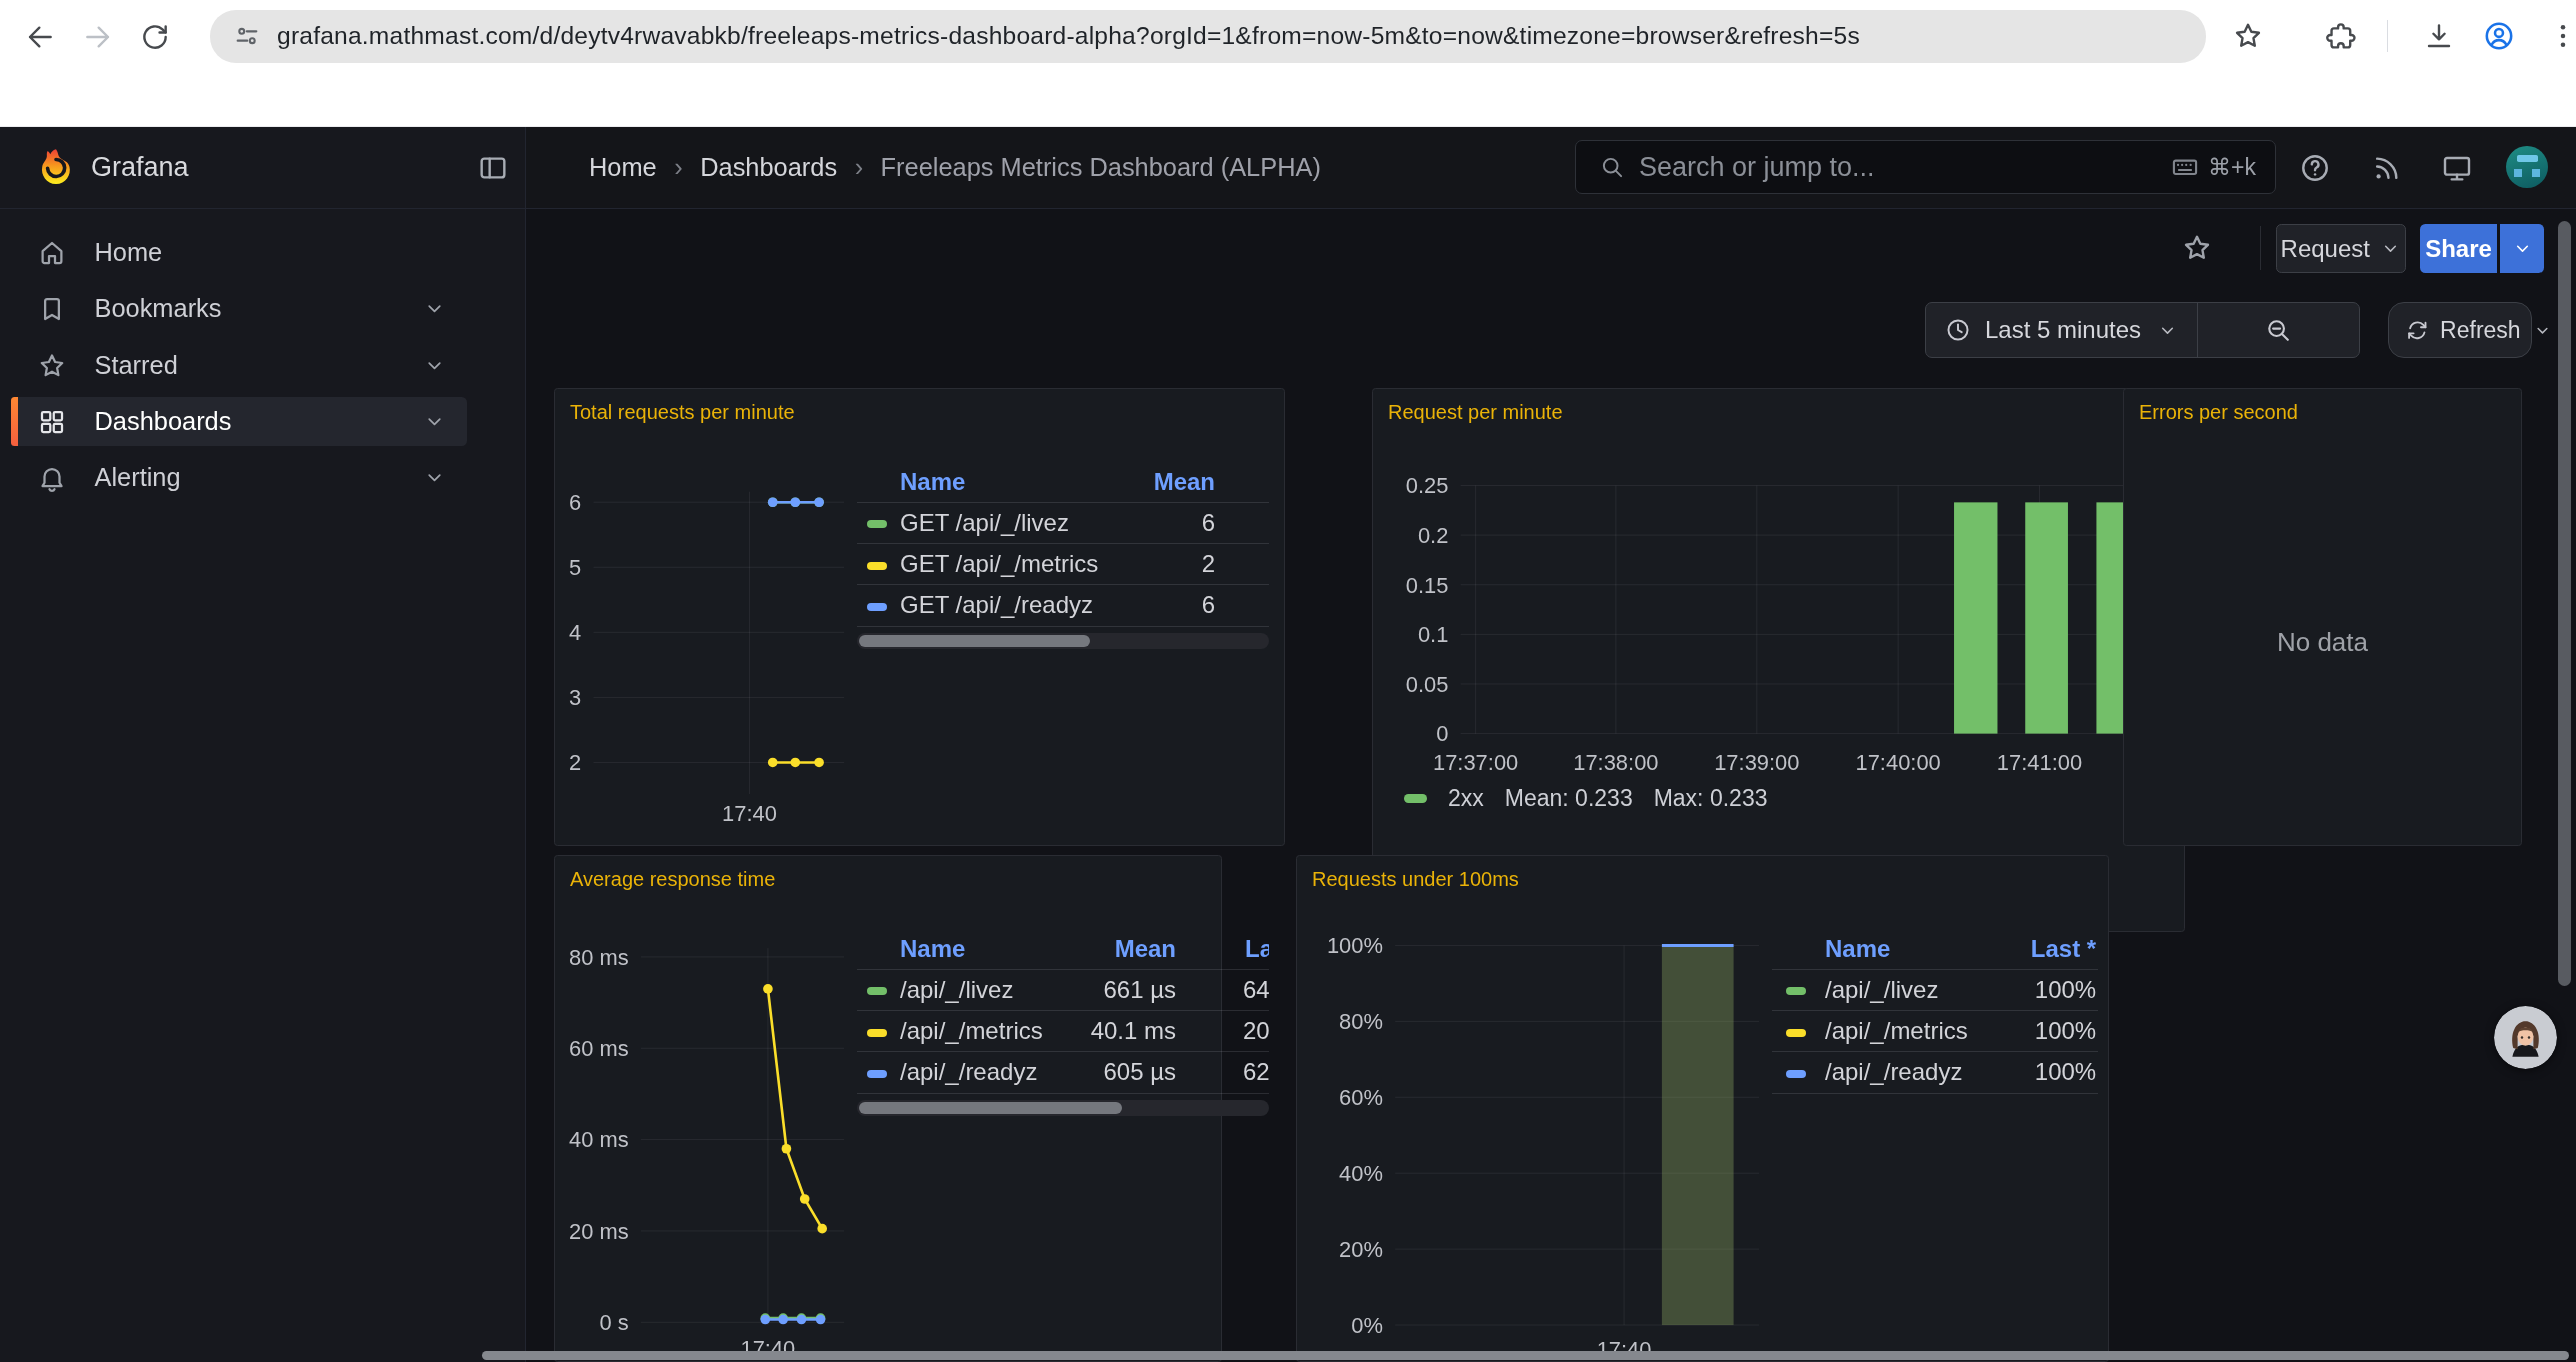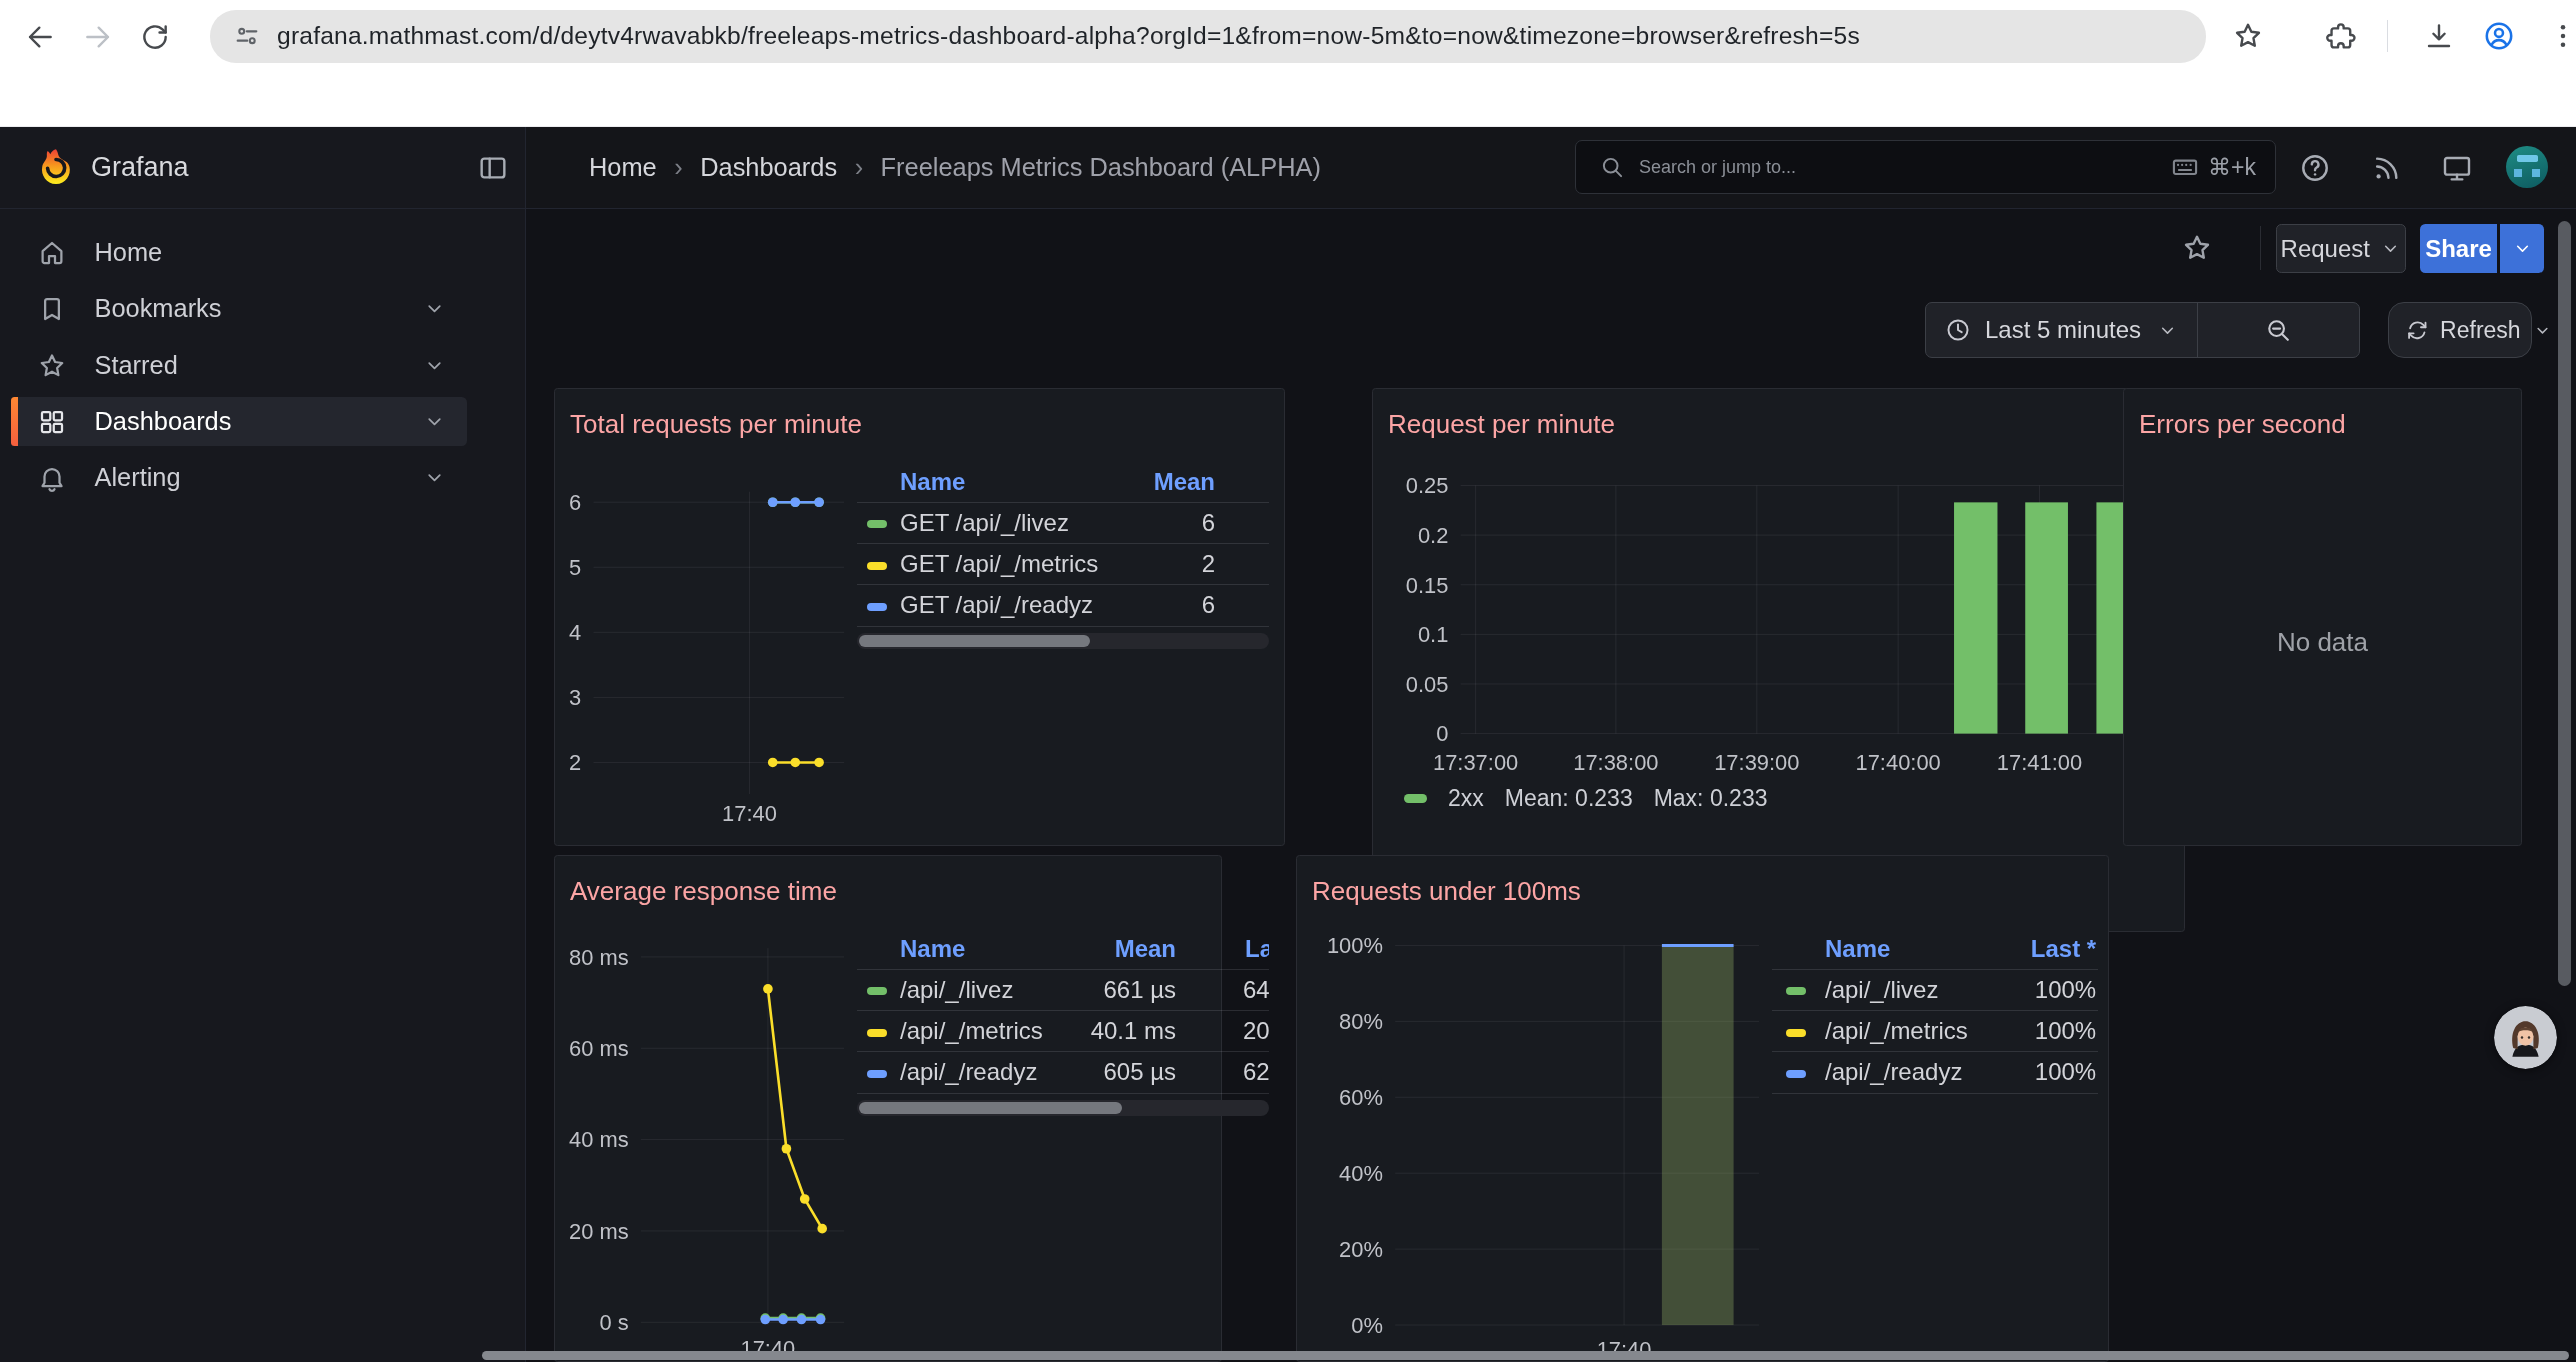--- a/index.html
+++ b/index.html
@@ -19,36 +19,36 @@
 
   
   #gf-topnav { position:absolute; left:0; top:127px; width:2576px; height:82px; background:#141519; border-bottom:0.9px solid #222530; }
   #gf-sidebar { position:absolute; left:0; top:209px; width:526px; height:1154px; background:#17181e; border-right:0.9px solid #222530; }
   #gf-topnav-left { position:absolute; left:0; top:0; width:526px; height:81px; background:#17181e; border-right:0.9px solid #222530; }
   #brand-label { font-size:27px; color:#d9dade; }
   .crumb { font-size:25.4px; color:#d5d6db; white-space:nowrap; }
   .crumb.last { color:#9fa1aa; }
   .crumb-sep { font-size:25.4px; color:#7c7f87; }
   #search-box { position:absolute; left:1575px; top:13px; width:701px; height:54px; background:#0d0e12; border:0.9px solid #2e3138; border-radius:7px; display:flex; align-items:center; }
-  #search-placeholder { font-size:18px; color:#8b8f97; }
+  #search-placeholder { font-size:27px; color:#8b8f97; }
   #search-shortcut { font-size:23px; color:#9ca0a8; }
 
   .gf-btn { position:absolute; display:flex; align-items:center; background:#202228; border:0.9px solid #3c3f46; border-radius:5.3px; color:#d6d7dc; }
   .gf-btn .lbl { font-size:24px; color:#d6d7dc; }
   .seg-div { width:0.9px; align-self:stretch; background:#3c3f46; }
 
   .sb-item { position:absolute; left:10.5px; width:456px; height:49px; display:flex; align-items:center; border-radius:5.3px; }
   .sb-item .lbl { font-size:25.4px; color:#cfd0d6; margin-left:28px; }
   .sb-item.active { background:#24262e; }
   .sb-item.active .lbl { color:#ffffff; }
   .sb-accent { position:absolute; left:0; top:0; width:7px; height:49px; border-radius:3.5px 0 0 3.5px; background:linear-gradient(180deg,#ff8833,#f55f3e); }
 
   
   .panel { position:absolute; background:#181b20; border:0.9px solid #2a2c33; border-radius:3.5px; }
-  .panel-title { position:absolute; left:15px; top:12.3px; font-size:26px; font-weight:500; color:#fca5a5;margin-top:8px; }
+  .panel-title { position:absolute; left:15px; top:12.3px; font-size:20px; font-weight:500; color:#eab308; }
   .no-data { position:absolute; width:100%; text-align:center; font-size:26px; color:#9fa2a8; }
   .legend { position:absolute; overflow:hidden; }
   .lg-sep { position:absolute; left:0; width:100%; height:0.9px; background:rgba(204,204,220,0.14); }
   .lg-header { position:absolute; font-size:24px; font-weight:700; color:#6e9fff; }
   .lg-cell { position:absolute; font-size:24px; color:#d3d4d9; white-space:nowrap; }
   .lg-swatch { position:absolute; width:20px; height:8px; border-radius:4.4px; }
   .lg-scroll-track { position:absolute; height:16px; background:#26272d; border-radius:8px; }
   .lg-scroll-thumb { position:absolute; top:1.8px; height:12.3px; background:#75787e; border-radius:6.1px; }
   .inline-legend { position:absolute; display:flex; align-items:center; gap:21px; }
   .inline-legend .txt { font-size:23px; color:#ced0d6; }

